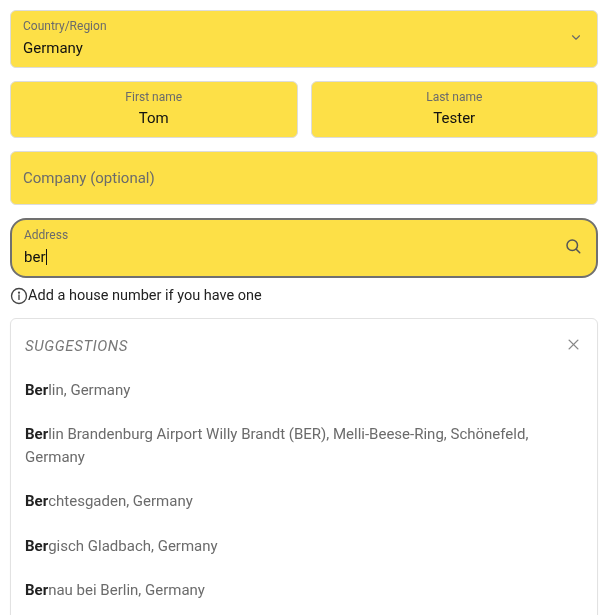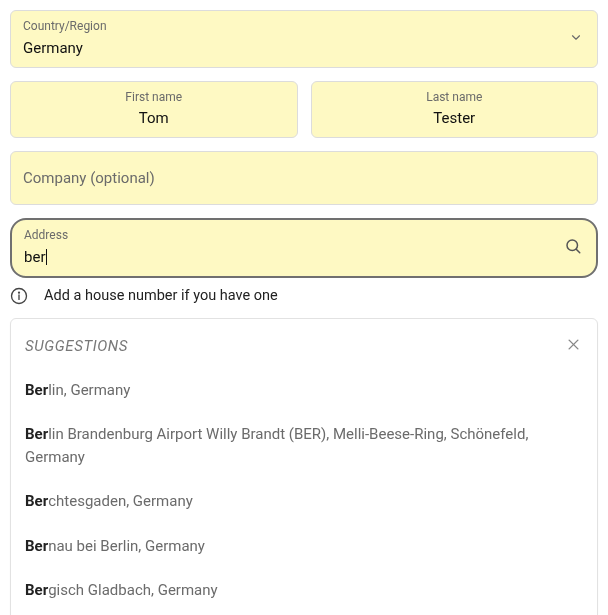--- a/index.html
+++ b/index.html
@@ -8,21 +8,21 @@
     background: #fff;
     width: 608px;
     padding: 10px;
     color: #333;
   }
   .form { display: flex; flex-direction: column; gap: 13px; }
   .field {
     position: relative;
     border: 1px solid #dcdcdc;
     border-radius: 6px;
-    background: #fef9c3;
+    background: #fde047;
     padding: 8px 12px 8px 12px;
     min-height: 54px;
     display: flex;
     flex-direction: column;
     justify-content: center;
   }
   .field.single-placeholder {
     justify-content: center;
   }
   .field .label {
@@ -68,21 +68,21 @@
     height: 16px;
     background: #111;
     vertical-align: middle;
     margin-left: 1px;
     position: relative;
     top: -1px;
   }
   .hint {
     display: flex;
     align-items: center;
-    gap: 16px;
+    gap: 0;
     font-size: 14.5px;
     color: #222;
     margin-top: -4px;
   }
   .hint svg { flex-shrink: 0; }
 
   .suggestions-panel {
     border: 1px solid #e2e2e2;
     border-radius: 6px;
     background: #fff;
@@ -185,22 +185,22 @@
         <svg width="15" height="15" viewBox="0 0 24 24" fill="none" stroke="currentColor" stroke-width="2.2" stroke-linecap="round">
             <line x1="5" y1="5" x2="19" y2="19"></line>
             <line x1="19" y1="5" x2="5" y2="19"></line>
           </svg>
       </span>
     </div>
     <div class="suggestion-list">
       <div class="suggestion-item"><span class="match">Ber</span><span>lin, Germany</span></div>
       <div class="suggestion-item"><span class="match">Ber</span><span>lin Brandenburg Airport Willy Brandt (BER), Melli-Beese-Ring, Schönefeld, Germany</span></div>
       <div class="suggestion-item"><span class="match">Ber</span><span>chtesgaden, Germany</span></div>
+      <div class="suggestion-item"><span class="match">Ber</span><span>gisch Gladbach, Germany</span></div>
       <div class="suggestion-item"><span class="match">Ber</span><span>nau bei Berlin, Germany</span></div>
-      <div class="suggestion-item"><span class="match">Ber</span><span>gisch Gladbach, Germany</span></div>
     </div>
     <div class="powered">
       
       
     </div>
   </div>
 
 </div>
 
 </body></html>

